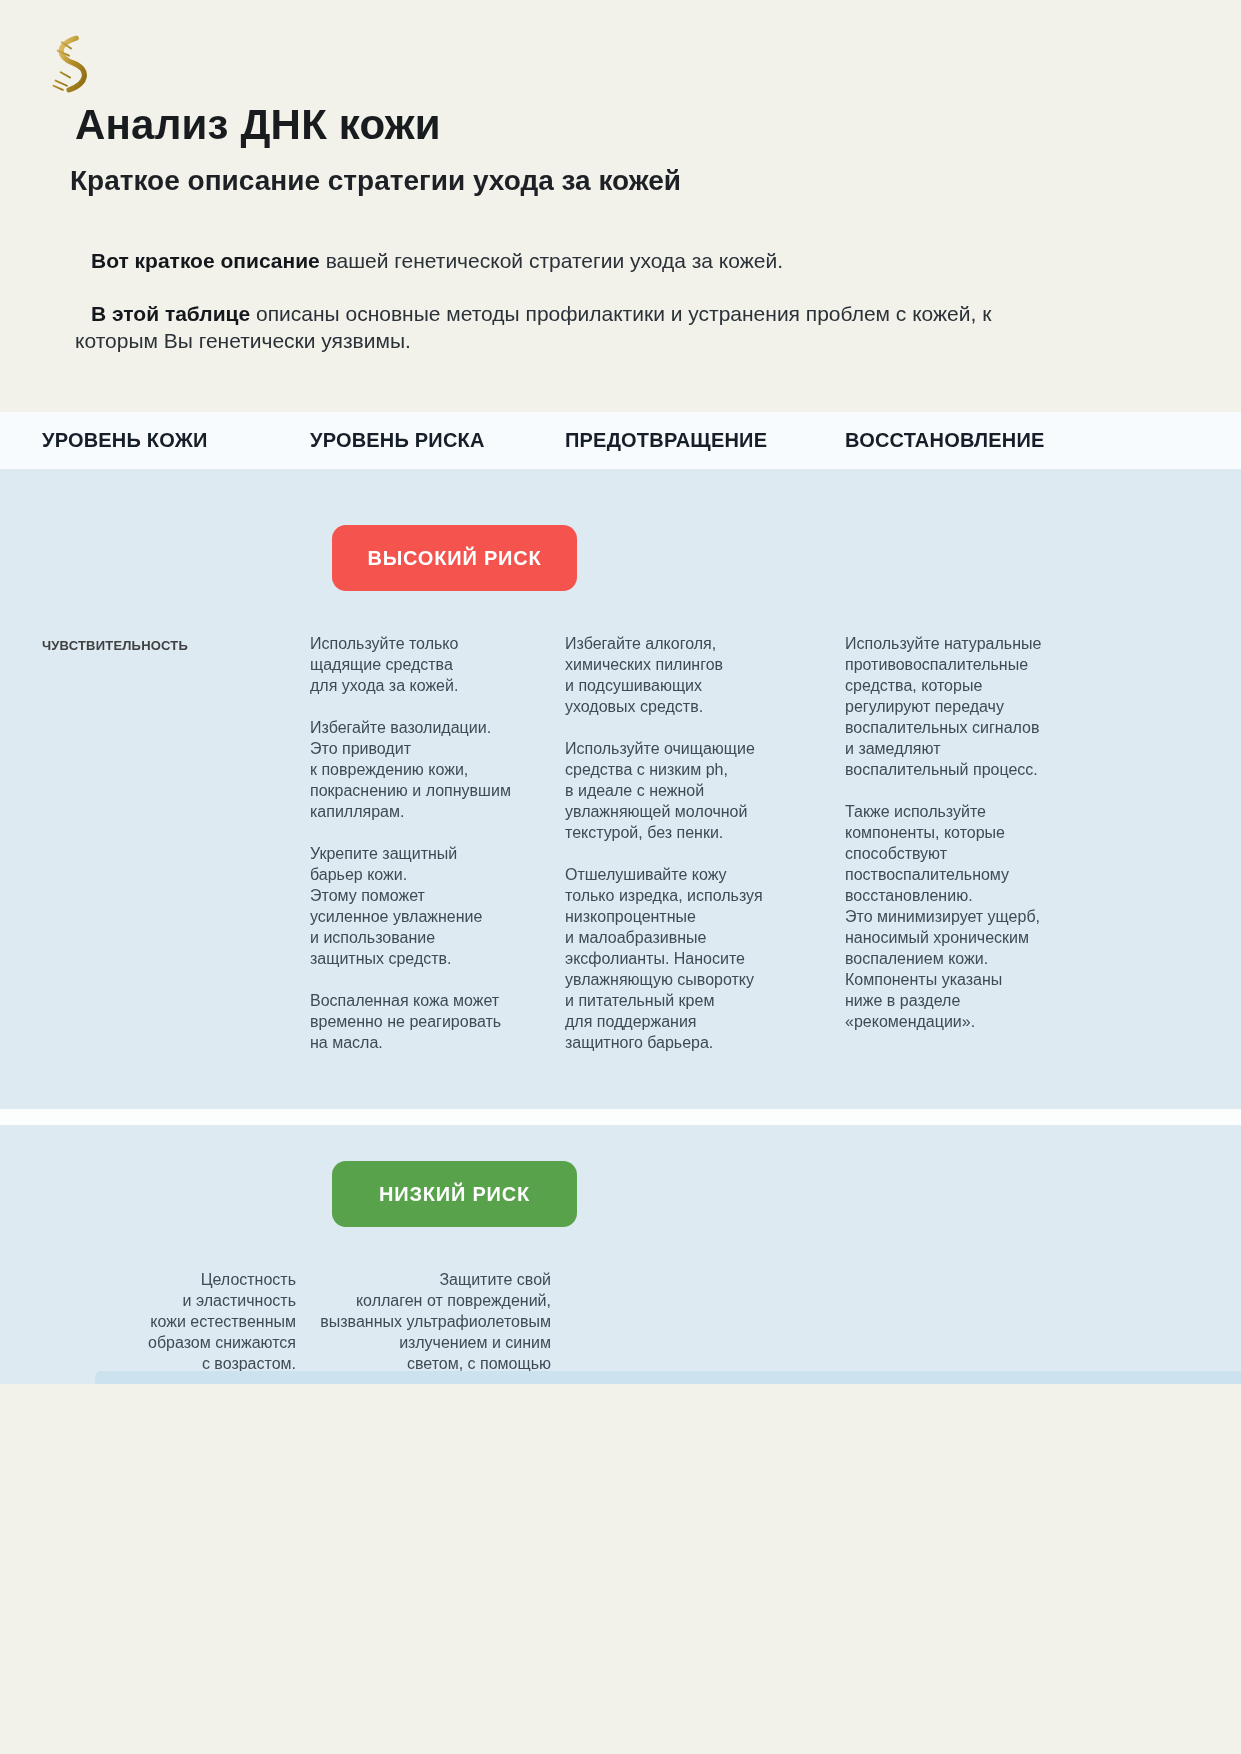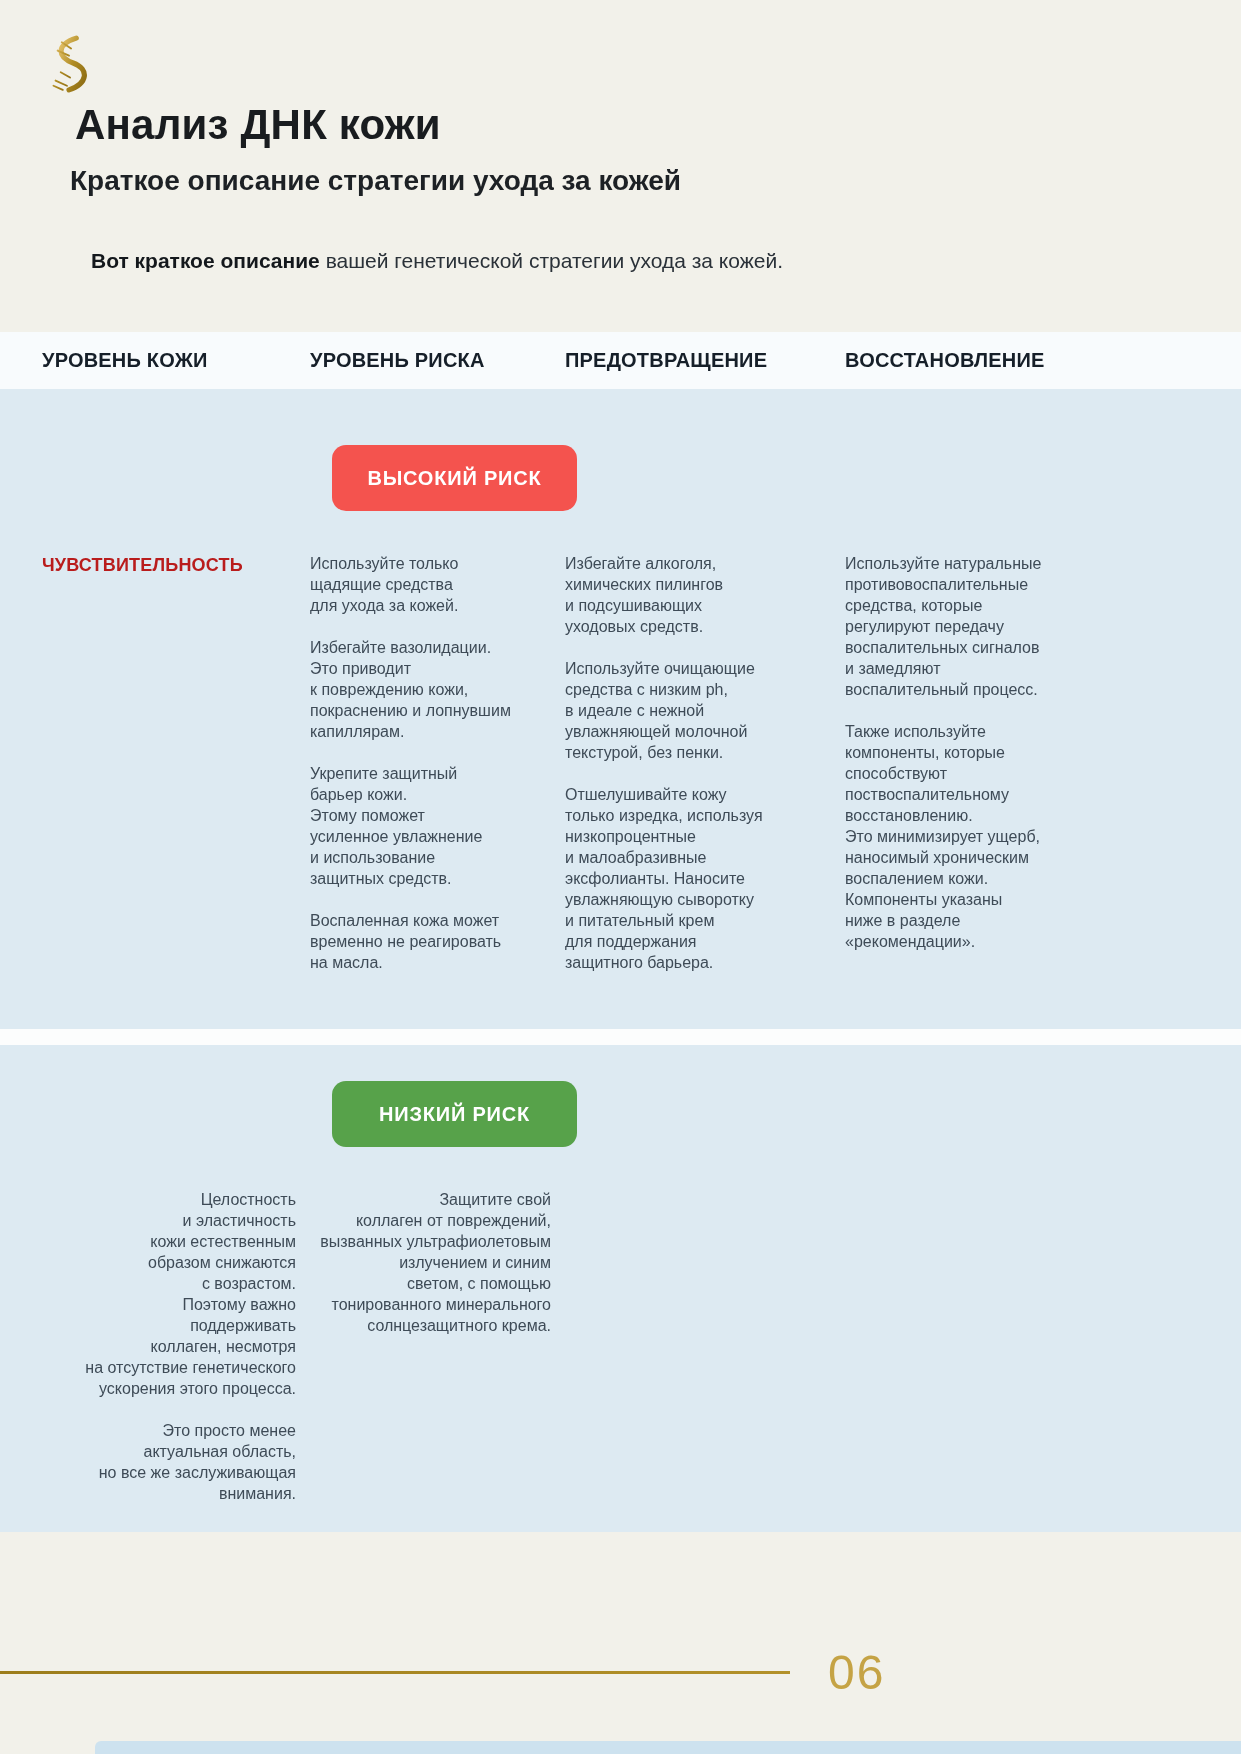--- a/index.html
+++ b/index.html
@@ -5,21 +5,21 @@
   * { margin: 0; padding: 0; box-sizing: border-box; }
   html, body { width: 1241px; }
   body {
     font-family: "Liberation Sans", sans-serif;
     background: #f2f1ea;
     color: #3e4b57;
   }
   .page {
     position: relative;
     width: 1241px;
-    height: 1754px;
+    height: 1384px;
     background: #f2f1ea;
     overflow: hidden;
   }
   
   .doc-header { padding: 35px 75px 0 48px; }
   .logo { width: 42px; height: 58px; margin-bottom: 8px; }
   .logo svg { width: 100%; height: 100%; }
   h1.title {
     margin-left: 27px;
     font-size: 42px;
@@ -78,23 +78,23 @@
   }
   .row { margin-top: 42px; }
   .cell {
     font-size: 16px;
     line-height: 21px;
     color: #3e4b57;
     white-space: pre-line;
     padding-right: 14px;
   }
   .problem {
-    font-size: 18px;
-    font-weight: 700;
-    color: #b91c1c;
+    font-size: 13px;
+    font-weight: 700;
+    color: #404040;
     letter-spacing: 0.2px;
     line-height: 25px;
     white-space: pre-line;
     padding-right: 20px;
   }
   
   .footer {
     position: absolute;
     left: 0;
     top: 1645px;
@@ -139,20 +139,21 @@
             <stop offset="1" stop-color="#8a6a12"></stop>
           </linearGradient>
         </defs>
         <path d="M27 3 C8 9 8 21 24 27 C40 33 38 47 20 53" fill="none" stroke="url(#gold)" stroke-width="5" stroke-linecap="round"></path>
         <path d="M13 7 l9 6 M9 15 l11 5 M12 36 l9 5 M7 44 l11 5 M5 49 l9 4" stroke="url(#gold)" stroke-width="1.8" fill="none" stroke-linecap="round"></path>
       </svg>
     </div>
     <h1 class="title">Анализ ДНК кожи</h1>
     <h2 class="subtitle">Краткое описание стратегии ухода за кожей</h2>
     <p class="intro intro-1"><strong>Вот краткое описание</strong> <span>вашей генетической стратегии ухода за кожей.</span></p>
+    <p class="intro intro-2"><strong>В этой таблице</strong> <span>описаны основные методы профилактики и устранения проблем с кожей, к которым Вы генетически уязвимы.</span></p>
   </header>
 
   <div class="grid table-header">
     <div class="th">УРОВЕНЬ КОЖИ</div>
     <div class="th">УРОВЕНЬ РИСКА</div>
     <div class="th">ПРЕДОТВРАЩЕНИЕ</div>
     <div class="th">ВОССТАНОВЛЕНИЕ</div>
   </div>
 
   <section class="risk-section section-high">

